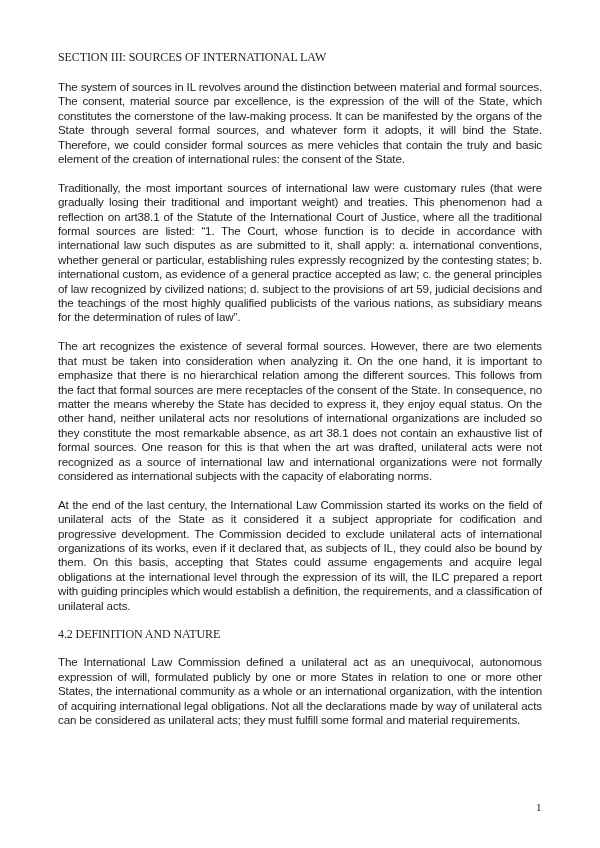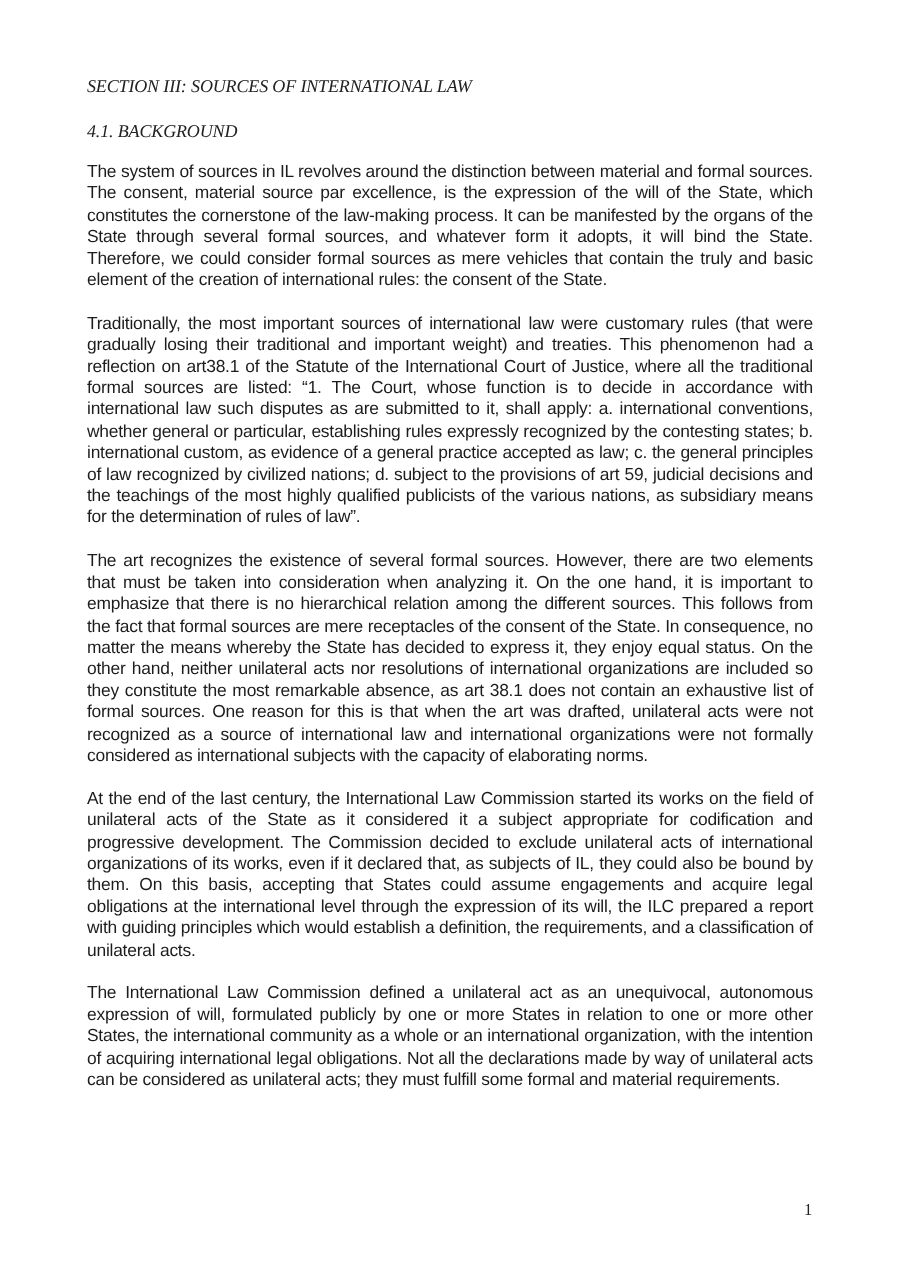--- a/index.html
+++ b/index.html
@@ -29,21 +29,20 @@
       width: 484px;
     }
     .heading {
       font-family: "Liberation Serif", "DejaVu Serif", serif;
       font-size: 12px;
       line-height: 14px;
       margin: 0;
       letter-spacing: -0.1px;
       color: #222;
       font-weight: normal;
-      font-style: italic;
     }
     .h-section { margin-bottom: 16px; }
     .h-lesson { margin-bottom: 12px; }
     .h-sub { margin-bottom: 14px; }
     .para {
       font-family: Liberation Sans, sans-serif;
       font-size: 11.6px;
       line-height: 14.4px;
       text-align: justify;
       margin: 0 0 14.4px 0;
@@ -60,23 +59,23 @@
       color: #222;
     }
   </style>
 </head>
 <body>
 
 <div class="page">
   <div class="content">
     <h1 class="heading h-section">SECTION III: SOURCES OF INTERNATIONAL LAW</h1>
 
-    <h3 class="heading h-sub">4.1. BACKGROUND</h3>
     <p class="para">The system of sources in IL revolves around the distinction between material and formal sources. The consent, material source par excellence, is the expression of the will of the State, which constitutes the cornerstone of the law-making process. It can be manifested by the organs of the State through several formal sources, and whatever form it adopts, it will bind the State. Therefore, we could consider formal sources as mere vehicles that contain the truly and basic element of the creation of international rules: the consent of the State.</p>
     <p class="para">Traditionally, the most important sources of international law were customary rules (that were gradually losing their traditional and important weight) and treaties. This phenomenon had a reflection on art38.1 of the Statute of the International Court of Justice, where all the traditional formal sources are listed: “1. The Court, whose function is to decide in accordance with international law such disputes as are submitted to it, shall apply: a. international conventions, whether general or particular, establishing rules expressly recognized by the contesting states; b. international custom, as evidence of a general practice accepted as law; c. the general principles of law recognized by civilized nations; d. subject to the provisions of art 59, judicial decisions and the teachings of the most highly qualified publicists of the various nations, as subsidiary means for the determination of rules of law”.</p>
     <p class="para">The art recognizes the existence of several formal sources. However, there are two elements that must be taken into consideration when analyzing it. On the one hand, it is important to emphasize that there is no hierarchical relation among the different sources. This follows from the fact that formal sources are mere receptacles of the consent of the State. In consequence, no matter the means whereby the State has decided to express it, they enjoy equal status. On the other hand, neither unilateral acts nor resolutions of international organizations are included so they constitute the most remarkable absence, as art 38.1 does not contain an exhaustive list of formal sources. One reason for this is that when the art was drafted, unilateral acts were not recognized as a source of international law and international organizations were not formally considered as international subjects with the capacity of elaborating norms.</p>
     <p class="para">At the end of the last century, the International Law Commission started its works on the field of unilateral acts of the State as it considered it a subject appropriate for codification and progressive development. The Commission decided to exclude unilateral acts of international organizations of its works, even if it declared that, as subjects of IL, they could also be bound by them. On this basis, accepting that States could assume engagements and acquire legal obligations at the international level through the expression of its will, the ILC prepared a report with guiding principles which would establish a definition, the requirements, and a classification of unilateral acts.</p>
 
+    <h3 class="heading h-sub2">4.2 DEFINITION AND NATURE</h3>
     <p class="para">The International Law Commission defined a unilateral act as an unequivocal, autonomous expression of will, formulated publicly by one or more States in relation to one or more other States, the international community as a whole or an international organization, with the intention of acquiring international legal obligations. Not all the declarations made by way of unilateral acts can be considered as unilateral acts; they must fulfill some formal and material requirements.</p>
   </div>
 
   <div class="page-number">1</div>
 </div>
 
 </body></html>

